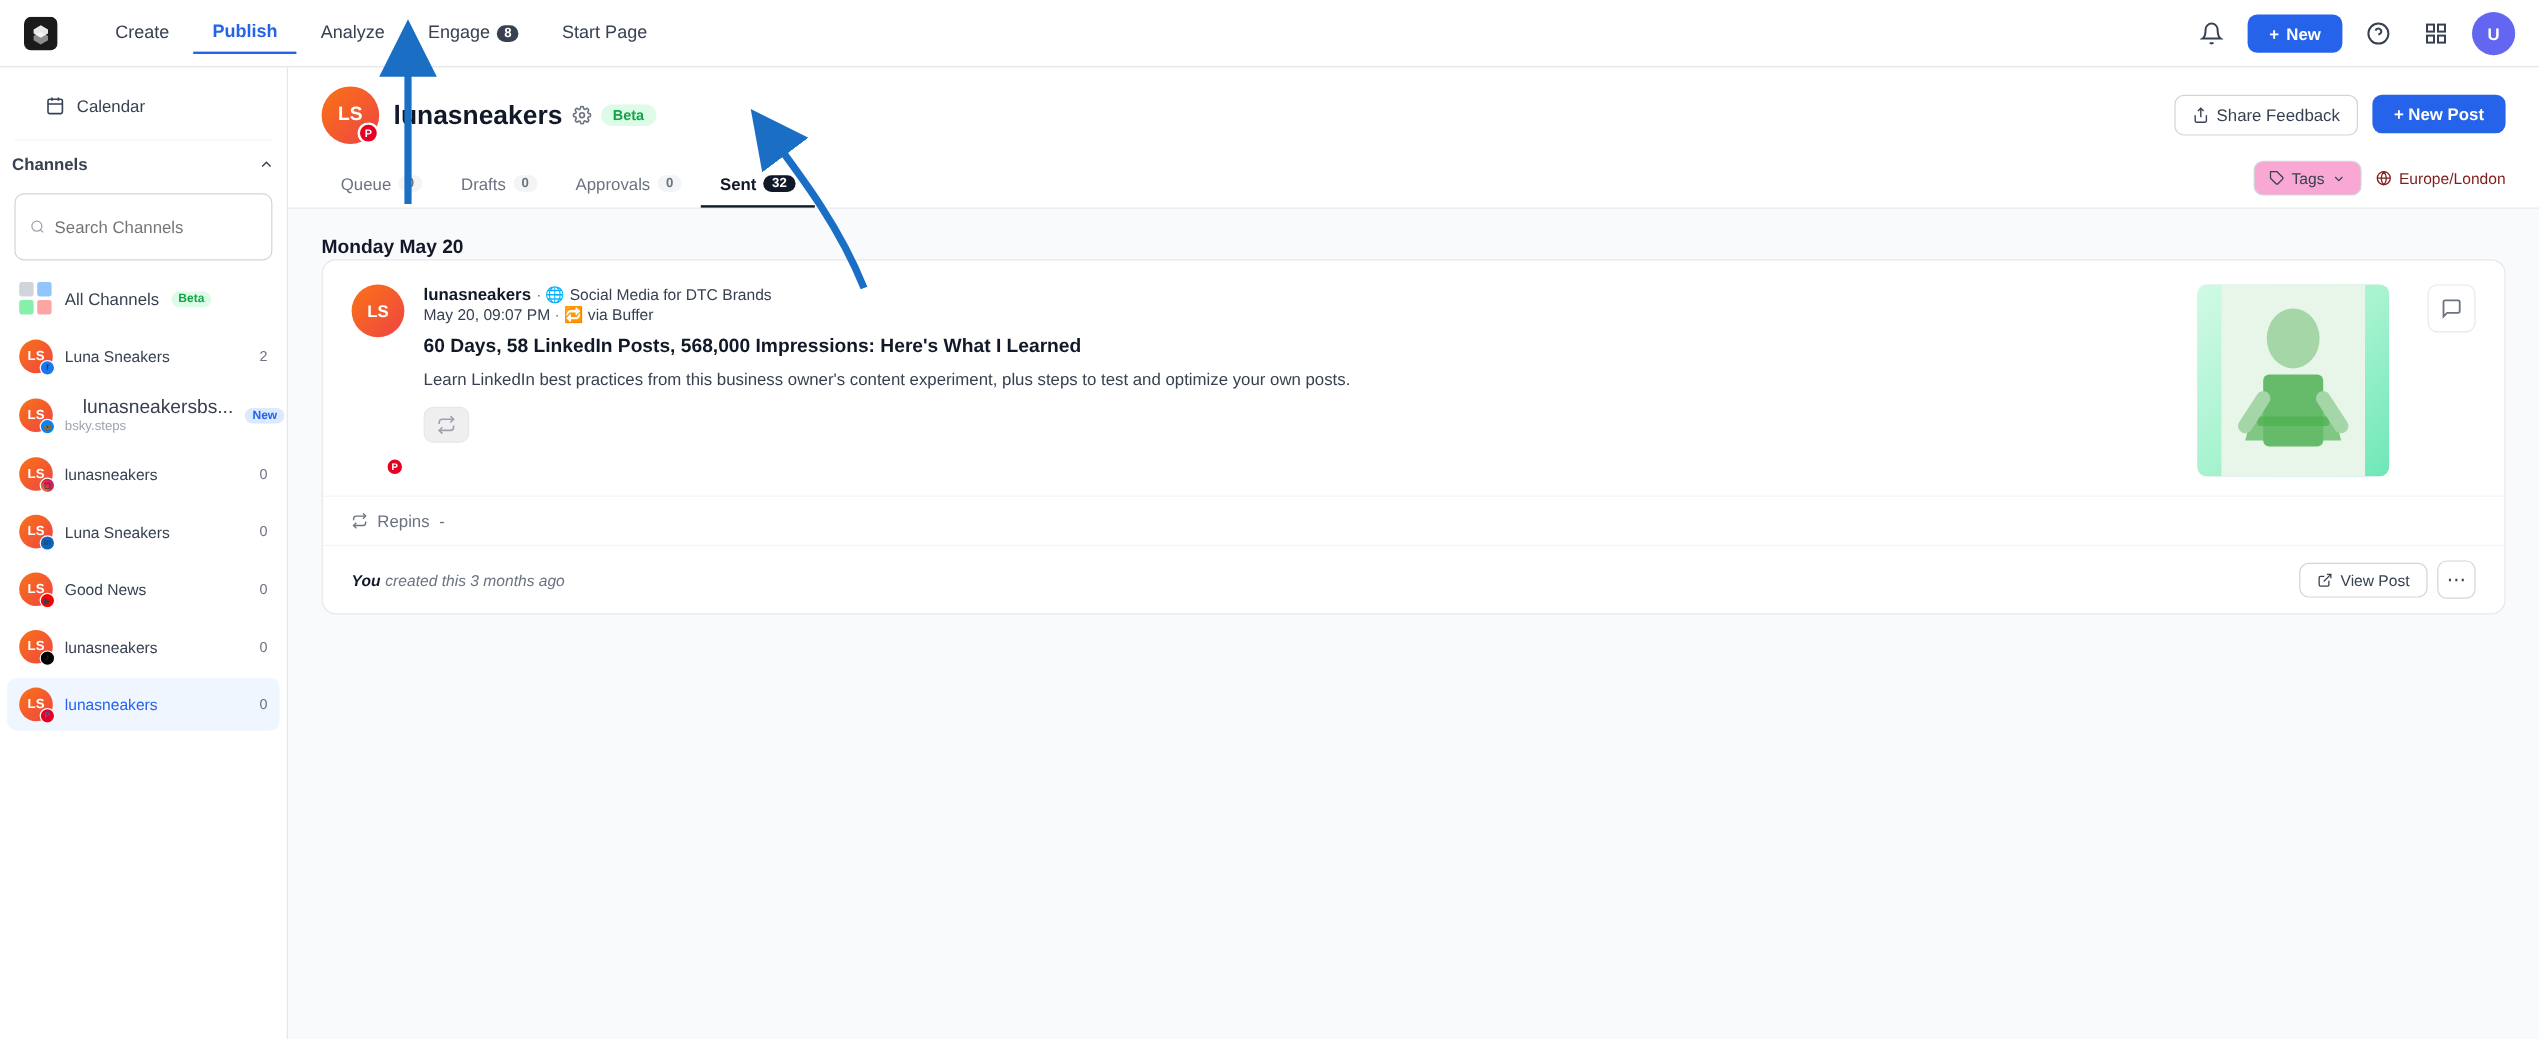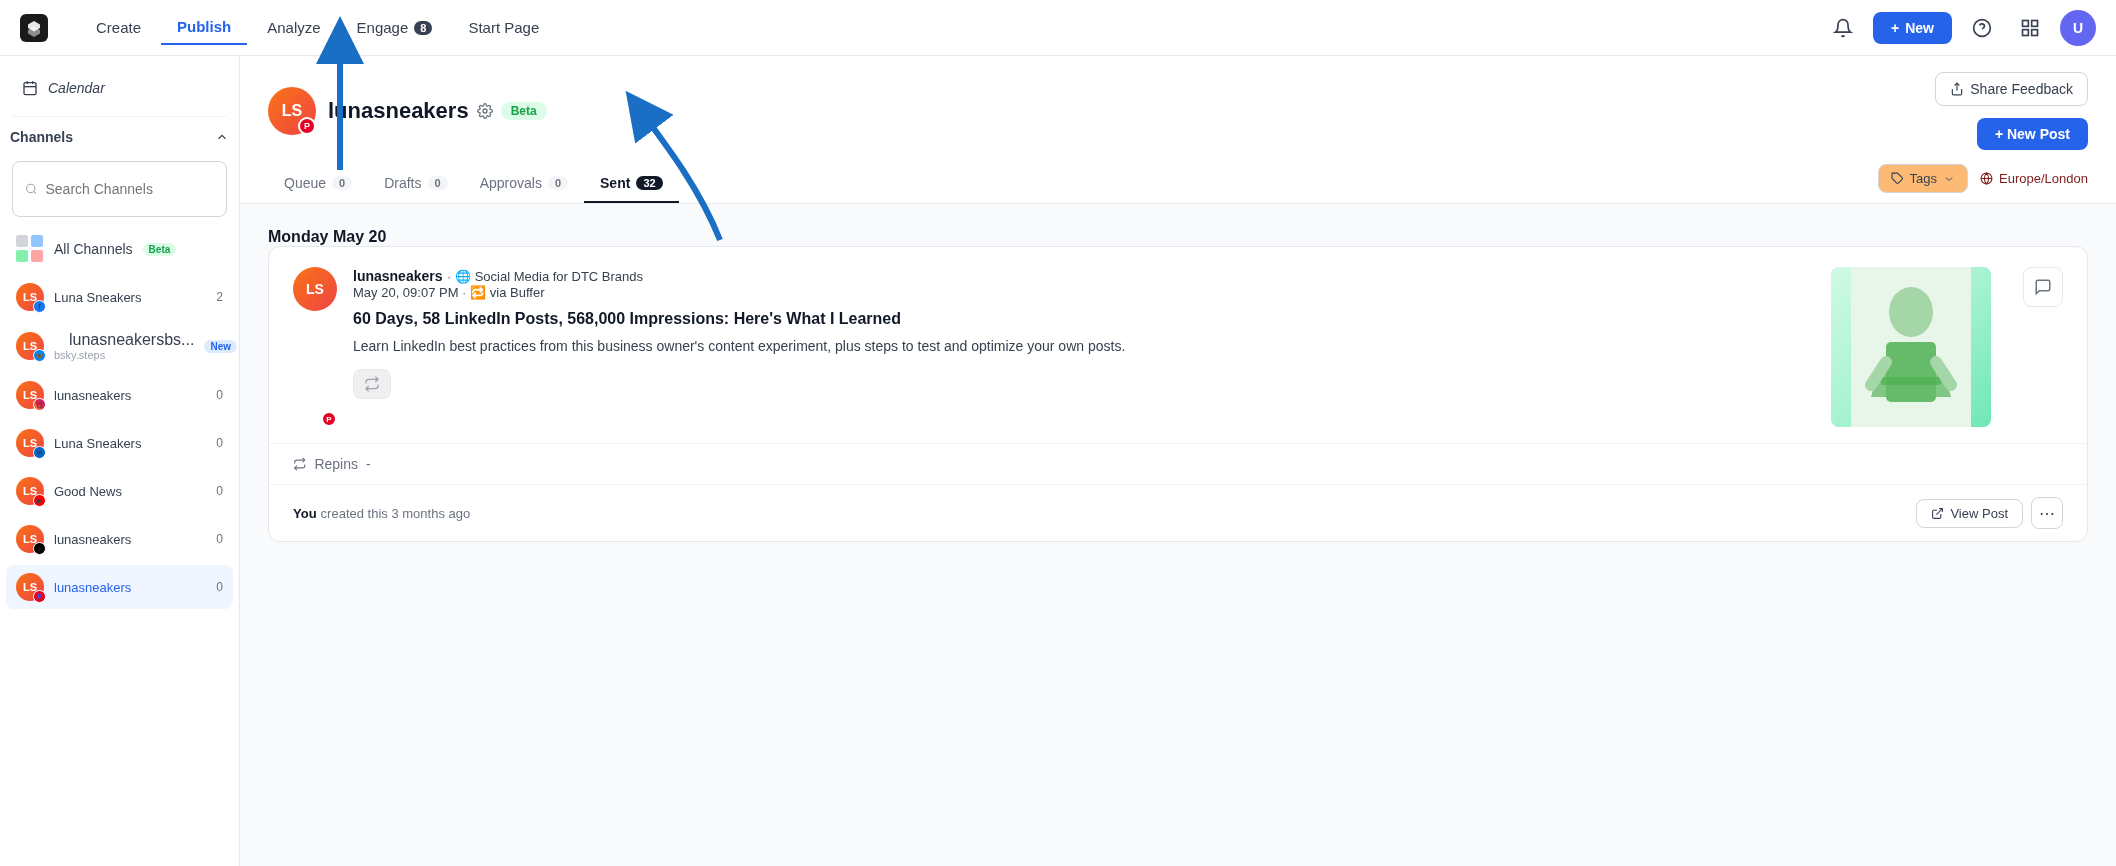--- a/index.html
+++ b/index.html
@@ -43,21 +43,21 @@
     }
 
     
     .main-layout { display: flex; flex: 1; overflow: hidden; }
 
     
     .sidebar {
       width: 240px; background: #fff; border-right: 1px solid #e5e7eb;
       display: flex; flex-direction: column; flex-shrink: 0; overflow-y: auto;
     }
-    .sidebar-section { padding: 16px 12px 8px; font-style: italic; }
+    .sidebar-section { padding: 16px 28px 8px; }
     .sidebar-item {
       display: flex; align-items: center; gap: 10px; padding: 8px 10px;
       border-radius: 8px; cursor: pointer; color: #374151; font-size: 14px;
     }
     .sidebar-item.active { background: #eff6ff; color: #2563eb; }
     .sidebar-section-header {
       display: flex; align-items: center; justify-content: space-between;
       padding: 8px 10px; cursor: pointer; color: #374151; font-size: 14px; font-weight: 600;
     }
     .search-box {
@@ -128,21 +128,21 @@
     .channel-large-social {
       position: absolute; bottom: 0; right: 0; width: 18px; height: 18px;
       border-radius: 50%; border: 2px solid #fff; background: #e60023;
       display: flex; align-items: center; justify-content: center;
       font-size: 9px; font-weight: 700; color: #fff;
     }
     .channel-name { font-size: 22px; font-weight: 700; color: #111827; }
     .channel-name-wrap { display: flex; align-items: center; gap: 8px; }
     .gear-icon { color: #6b7280; font-size: 16px; cursor: pointer; }
     .beta-lg { background: #dcfce7; color: #16a34a; font-size: 12px; font-weight: 600; padding: 2px 10px; border-radius: 999px; }
-    .channel-header-right { display: flex; align-items: flex-end; gap: 12px; flex-direction: column; }
+    .channel-header-right { display: flex; align-items: flex-start; gap: 12px; }
     .share-feedback-btn {
       display: flex; align-items: center; gap: 6px; background: #fff;
       border: 1px solid #d1d5db; border-radius: 8px; padding: 8px 14px;
       font-size: 14px; cursor: pointer; color: #374151; font-weight: 500;
     }
     .new-post-btn {
       background: #2563eb; color: #fff; border: none; border-radius: 8px;
       padding: 8px 18px; font-size: 14px; font-weight: 600; cursor: pointer;
       display: flex; align-items: center; gap: 6px;
     }
@@ -154,21 +154,21 @@
       border-bottom: 2px solid transparent; display: flex; align-items: center; gap: 6px;
     }
     .tab-item.active { color: #111827; border-bottom: 2px solid #111827; font-weight: 600; }
     .tab-count {
       background: #f3f4f6; color: #6b7280; font-size: 11px; font-weight: 600;
       padding: 1px 7px; border-radius: 999px;
     }
     .tab-count.sent { background: #111827; color: #fff; }
     .tab-right { margin-left: auto; display: flex; align-items: center; gap: 12px; padding-bottom: 10px; }
     .tags-btn {
-      display: flex; align-items: center; gap: 6px; background: #fdba74;
+      display: flex; align-items: center; gap: 6px; background: #f9a8d4;
       border: 1px solid #d1d5db; border-radius: 8px; padding: 6px 12px;
       font-size: 13px; cursor: pointer; color: #374151;
     }
     .timezone-display {
       display: flex; align-items: center; gap: 6px; font-size: 13px; color: #7f1d1d;
     }
 
     
     .posts-area { flex: 1; overflow-y: auto; padding: 24px 28px; background: #f9fafb; }
     .date-label { font-size: 16px; color: #6b7280; }
@@ -207,21 +207,21 @@
     .post-image-inner {
       width: 100%; height: 100%;
       background: linear-gradient(135deg, #d1fae5 0%, #a7f3d0 50%, #6ee7b7 100%);
       display: flex; align-items: center; justify-content: center;
       position: relative; overflow: hidden;
     }
     
     .repin-icon { font-size: 18px; color: #9ca3af; cursor: pointer; border: 1px solid #e5e7eb; border-radius: 8px; padding: 6px 10px; display: inline-flex; align-items: center; }
     .post-stats-row { padding: 12px 24px; border-top: 1px solid #f3f4f6; display: flex; align-items: center; gap: 8px; font-size: 14px; color: #6b7280; }
     .post-footer { padding: 12px 24px; border-top: 1px solid #f3f4f6; display: flex; align-items: center; justify-content: space-between; font-size: 13px; color: #6b7280; }
-    .post-footer-left { display: flex; align-items: center; gap: 4px; }
+    .post-footer-left { display: flex; align-items: center; gap: 4px; font-style: italic; }
     .post-footer-left .you { color: #111827; font-weight: 600; }
     .post-footer-right { display: flex; align-items: center; gap: 8px; }
     .view-post-btn {
       display: flex; align-items: center; gap: 6px; background: #fff;
       border: 1px solid #d1d5db; border-radius: 8px; padding: 6px 14px;
       font-size: 13px; cursor: pointer; color: #374151; font-weight: 500;
     }
     .more-btn {
       width: 32px; height: 32px; border: 1px solid #d1d5db; border-radius: 8px;
       background: #fff; cursor: pointer; display: flex; align-items: center;

